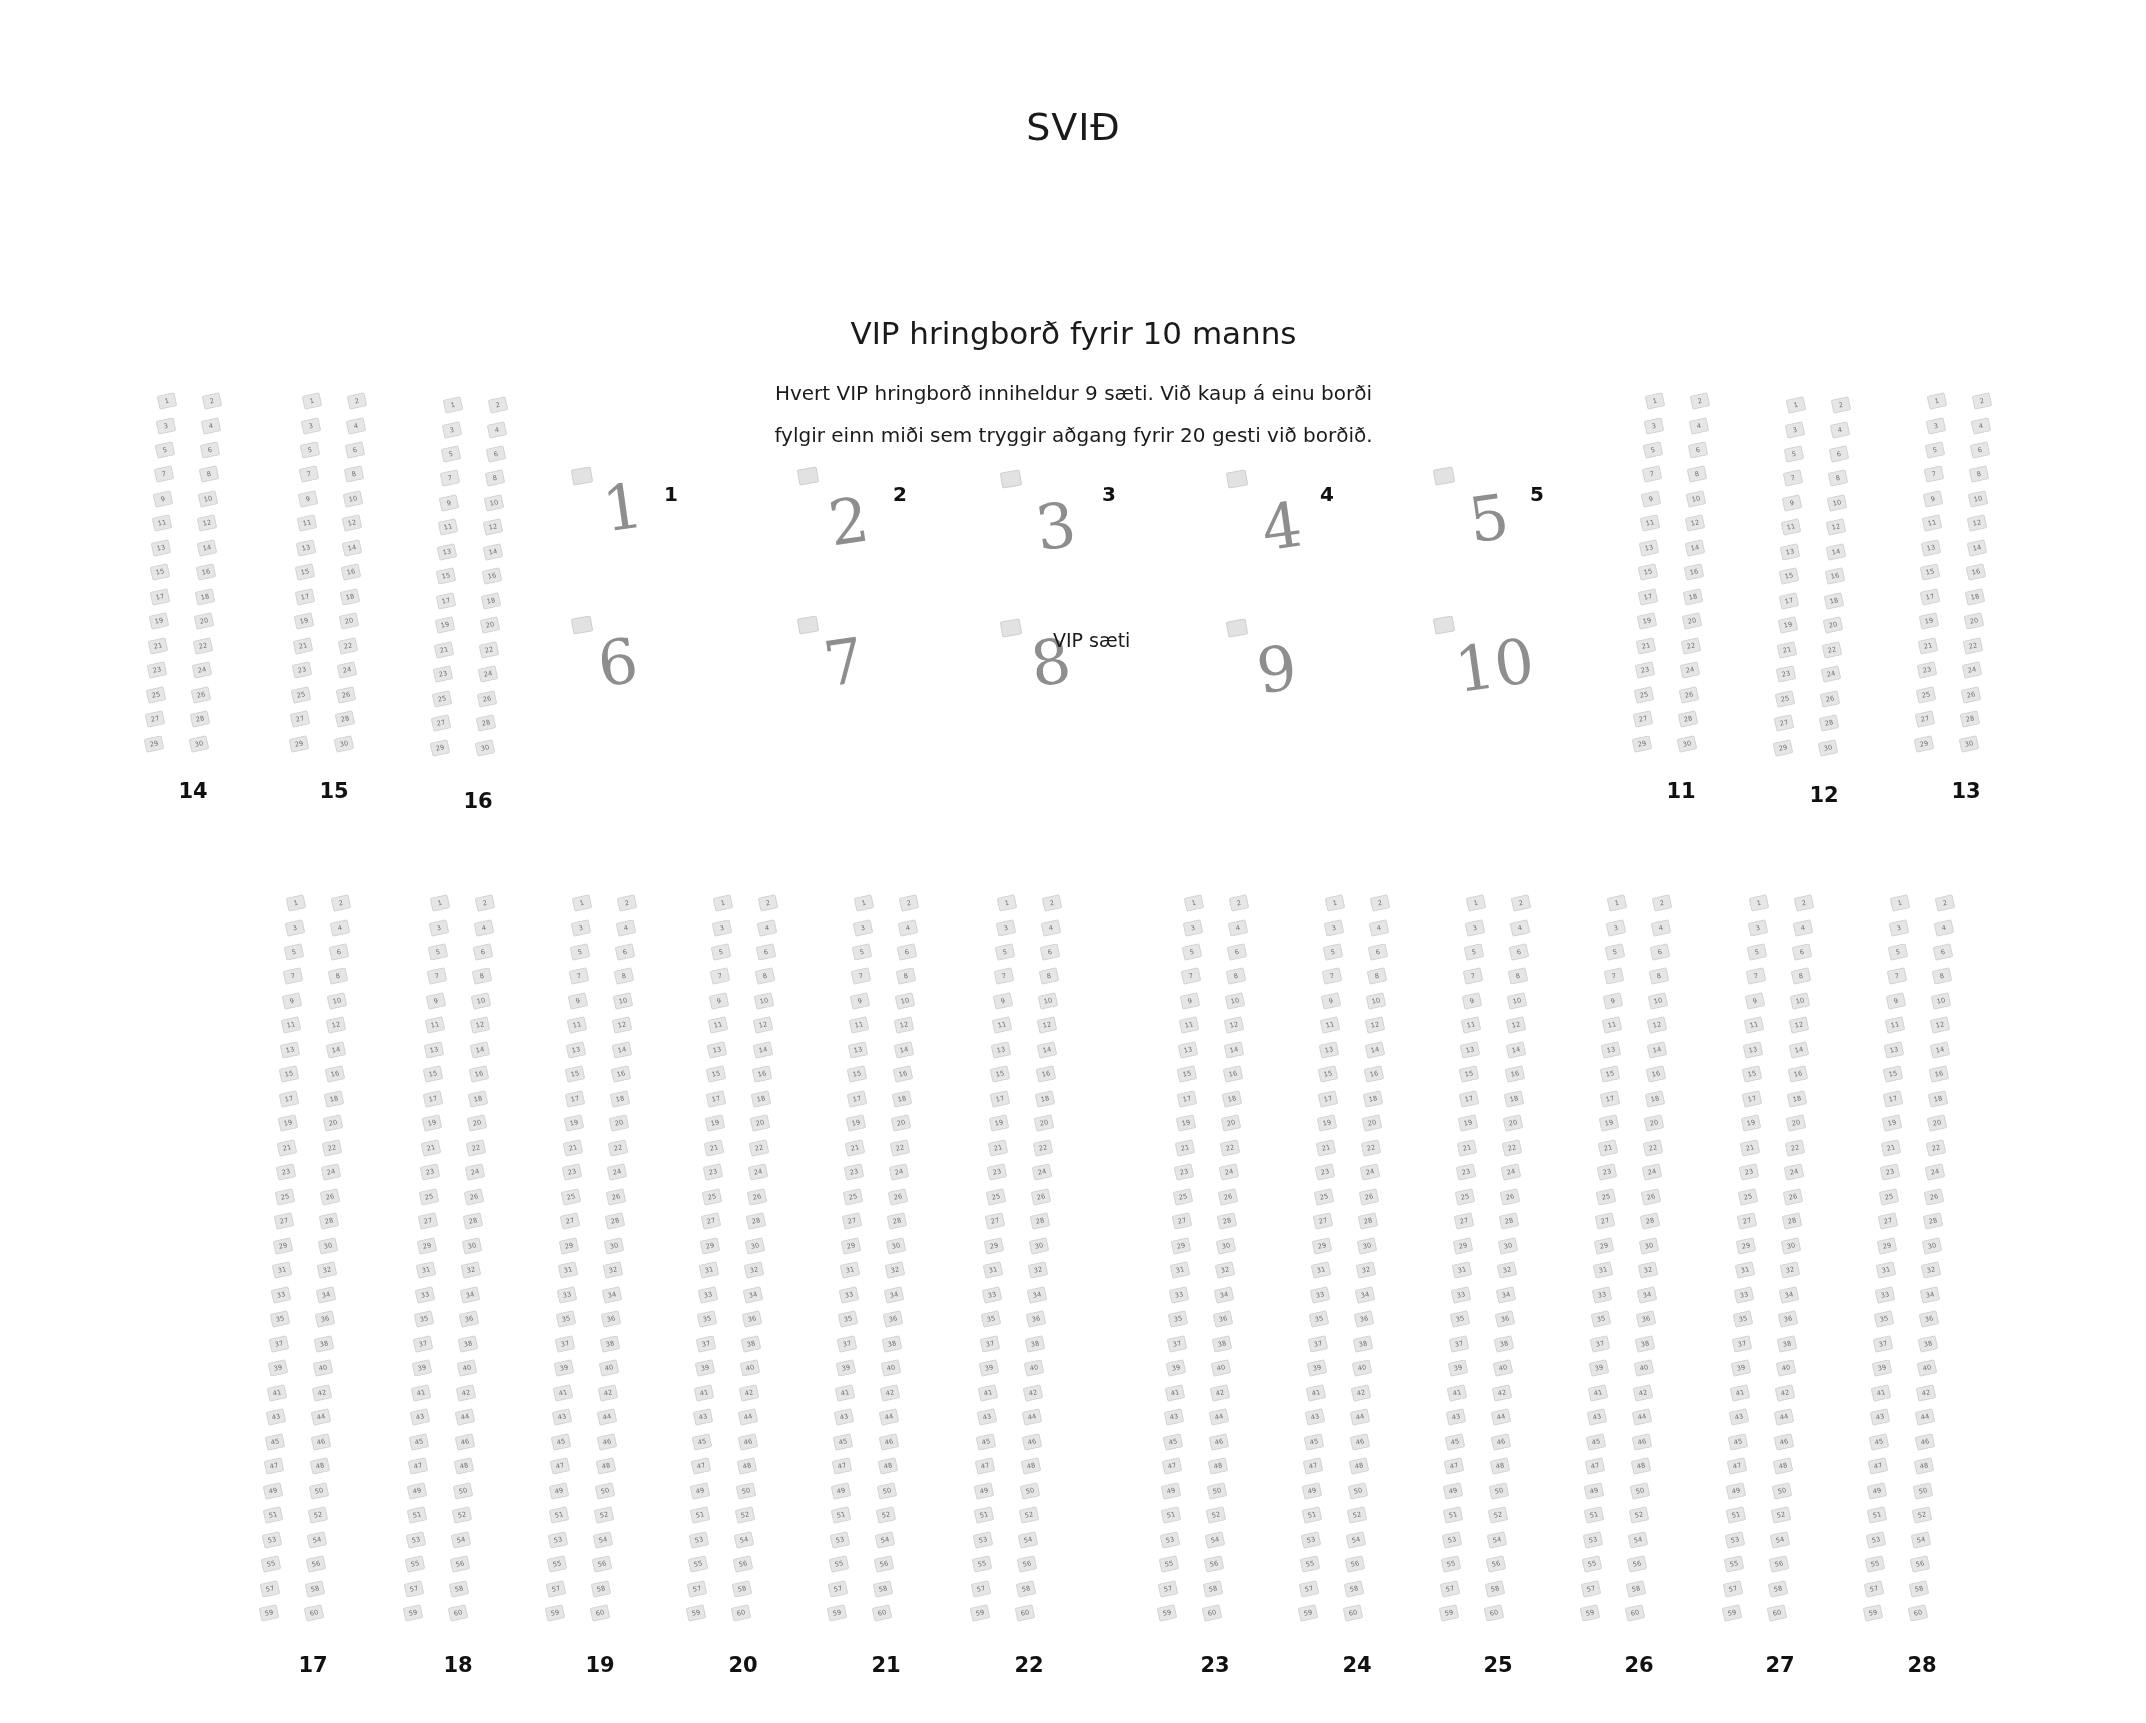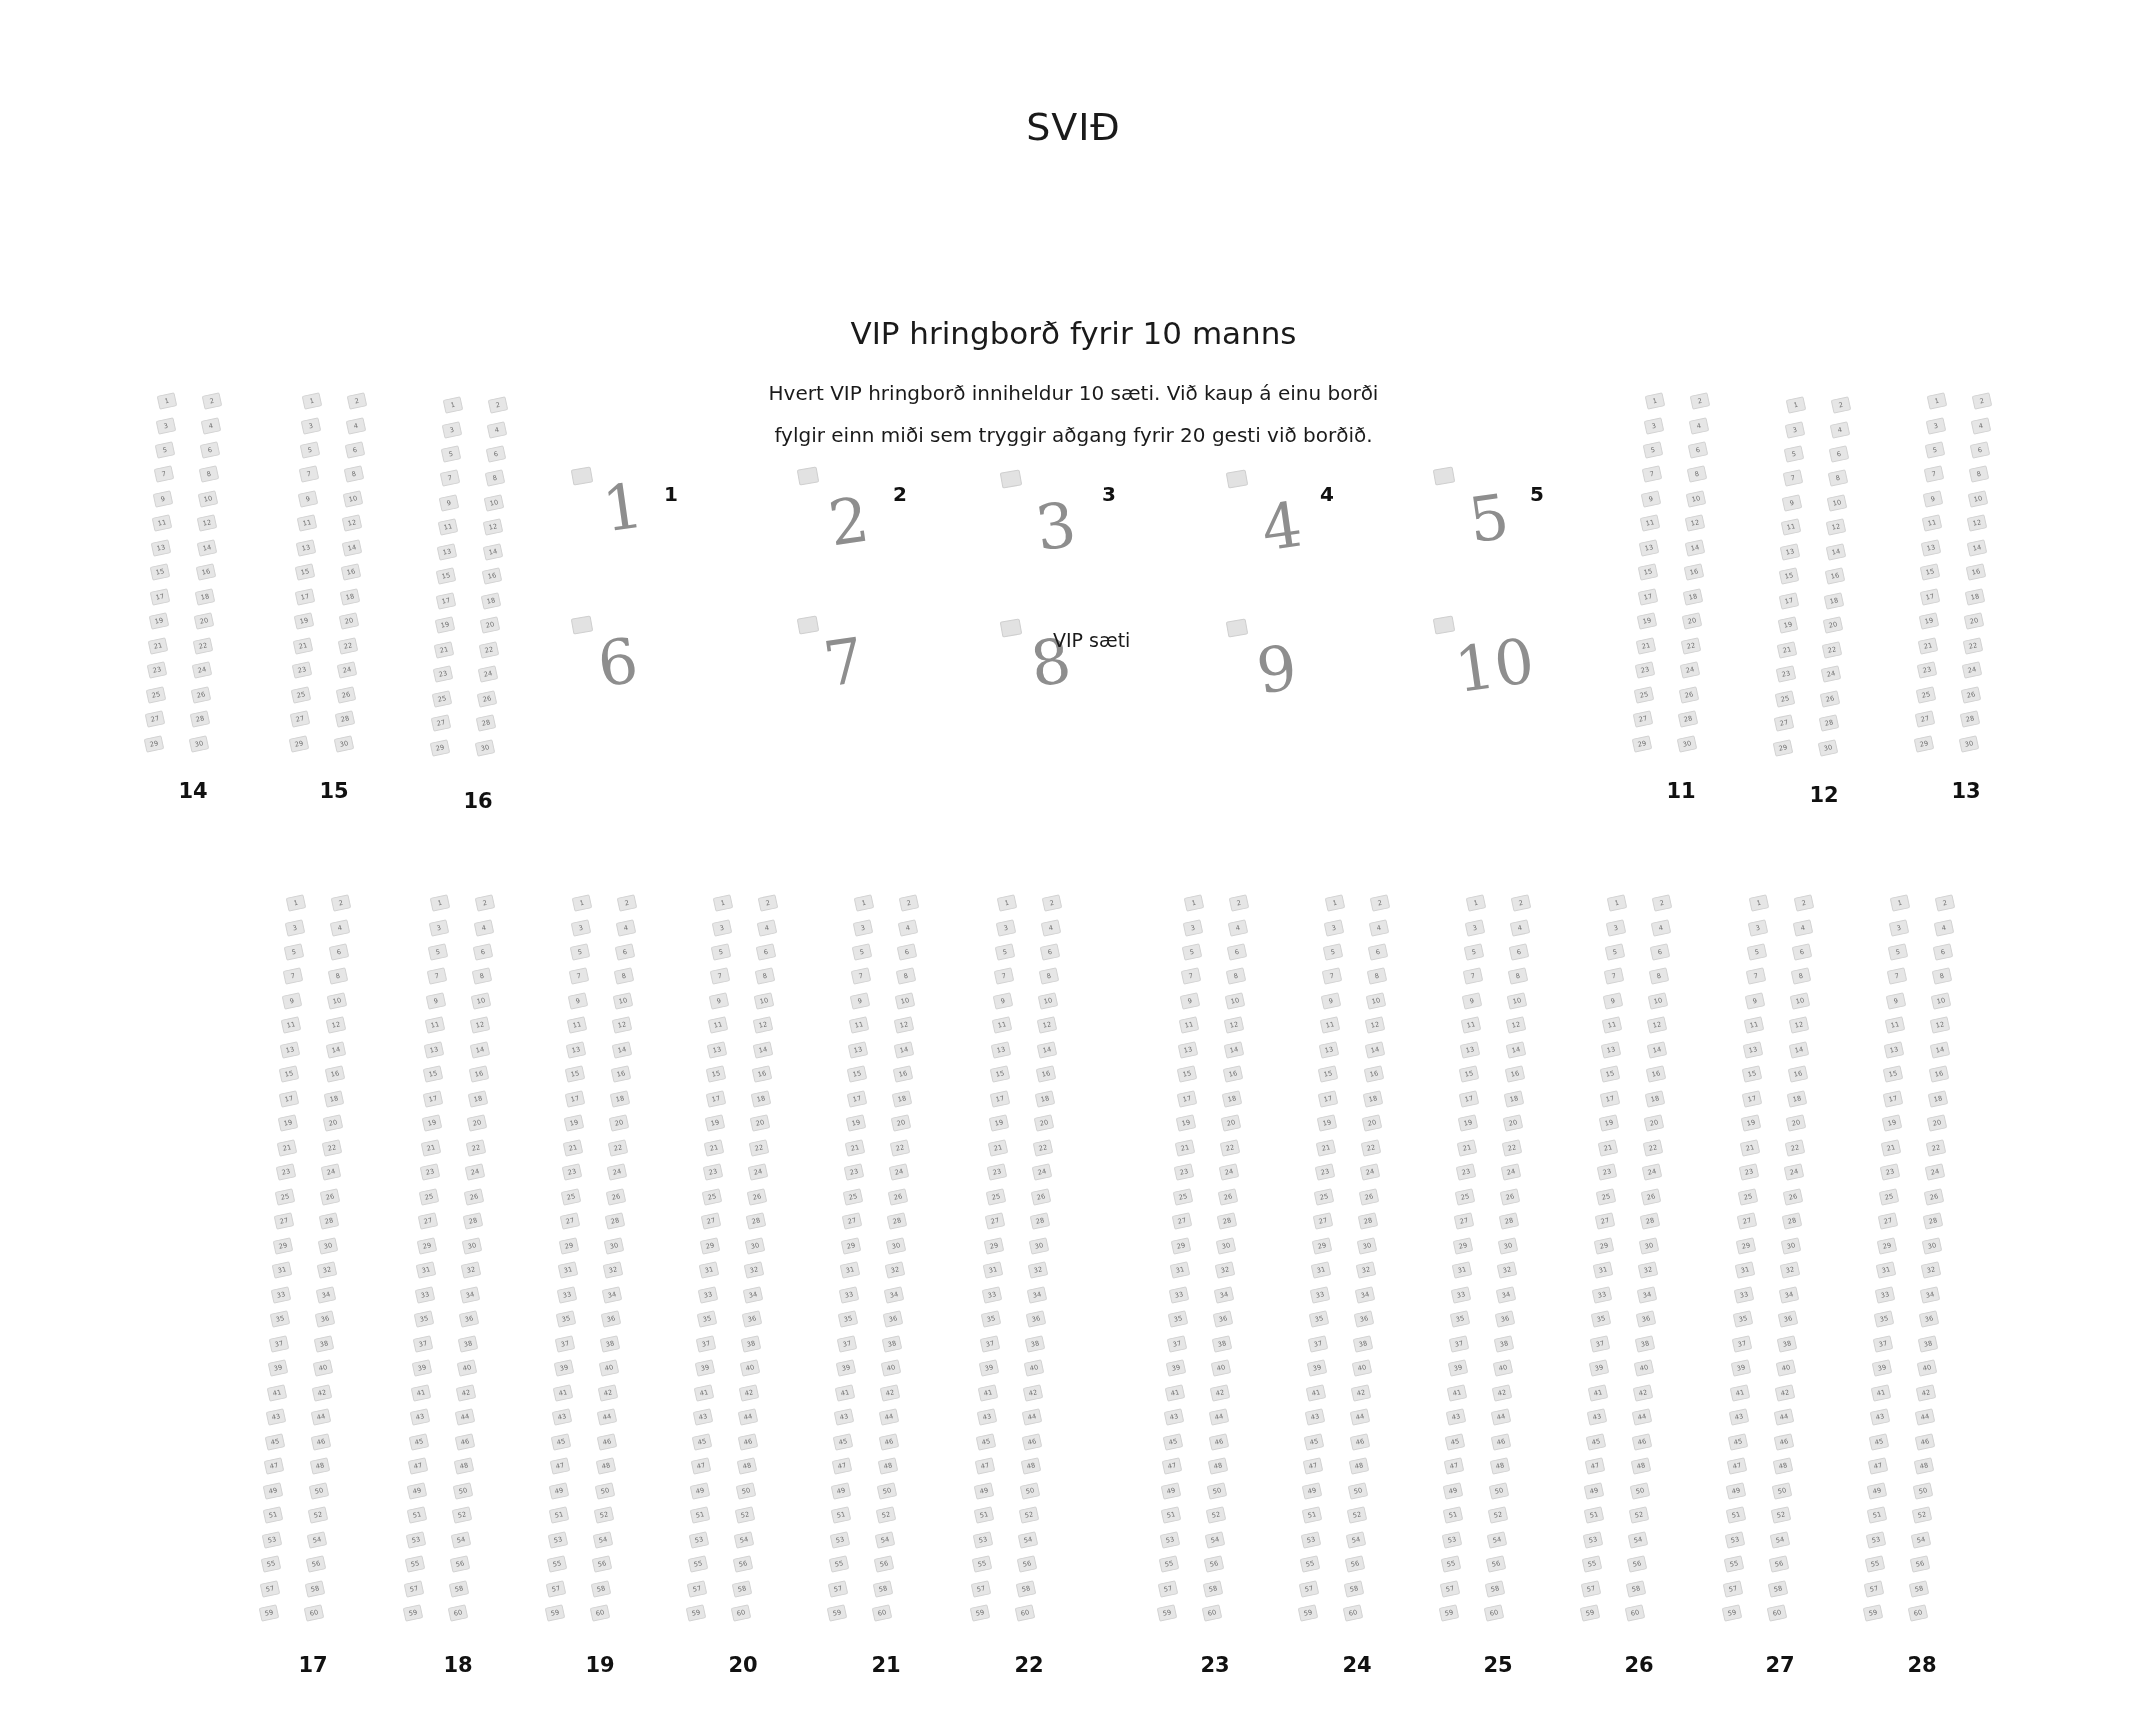--- a/index.html
+++ b/index.html
@@ -110,21 +110,21 @@
     text-align: center;
     width: 56px;
   }
 </style>
 </head>
 <body>
 
 <div id="stage-title">SVIÐ</div>
 
 <div id="vip-heading">VIP hringborð fyrir 10 manns</div>
-<div id="vip-sub1">Hvert VIP hringborð inniheldur 10 sæti. Við kaup á einu borði</div>
+<div id="vip-sub1">Hvert VIP hringborð inniheldur 9 sæti. Við kaup á einu borði</div>
 <div id="vip-sub2">fylgir einn miði sem tryggir aðgang fyrir 20 gesti við borðið.</div>
 
 <div id="vip-layer">
     <div class="vip-chip" style="left: 572px; top: 468px;"></div>
     <div class="vip-chip" style="left: 798px; top: 468px;"></div>
     <div class="vip-chip" style="left: 1001px; top: 471px;"></div>
     <div class="vip-chip" style="left: 1227px; top: 471px;"></div>
     <div class="vip-chip" style="left: 1434px; top: 468px;"></div>
     <div class="vip-chip" style="left: 572px; top: 617px;"></div>
     <div class="vip-chip" style="left: 798px; top: 617px;"></div>

